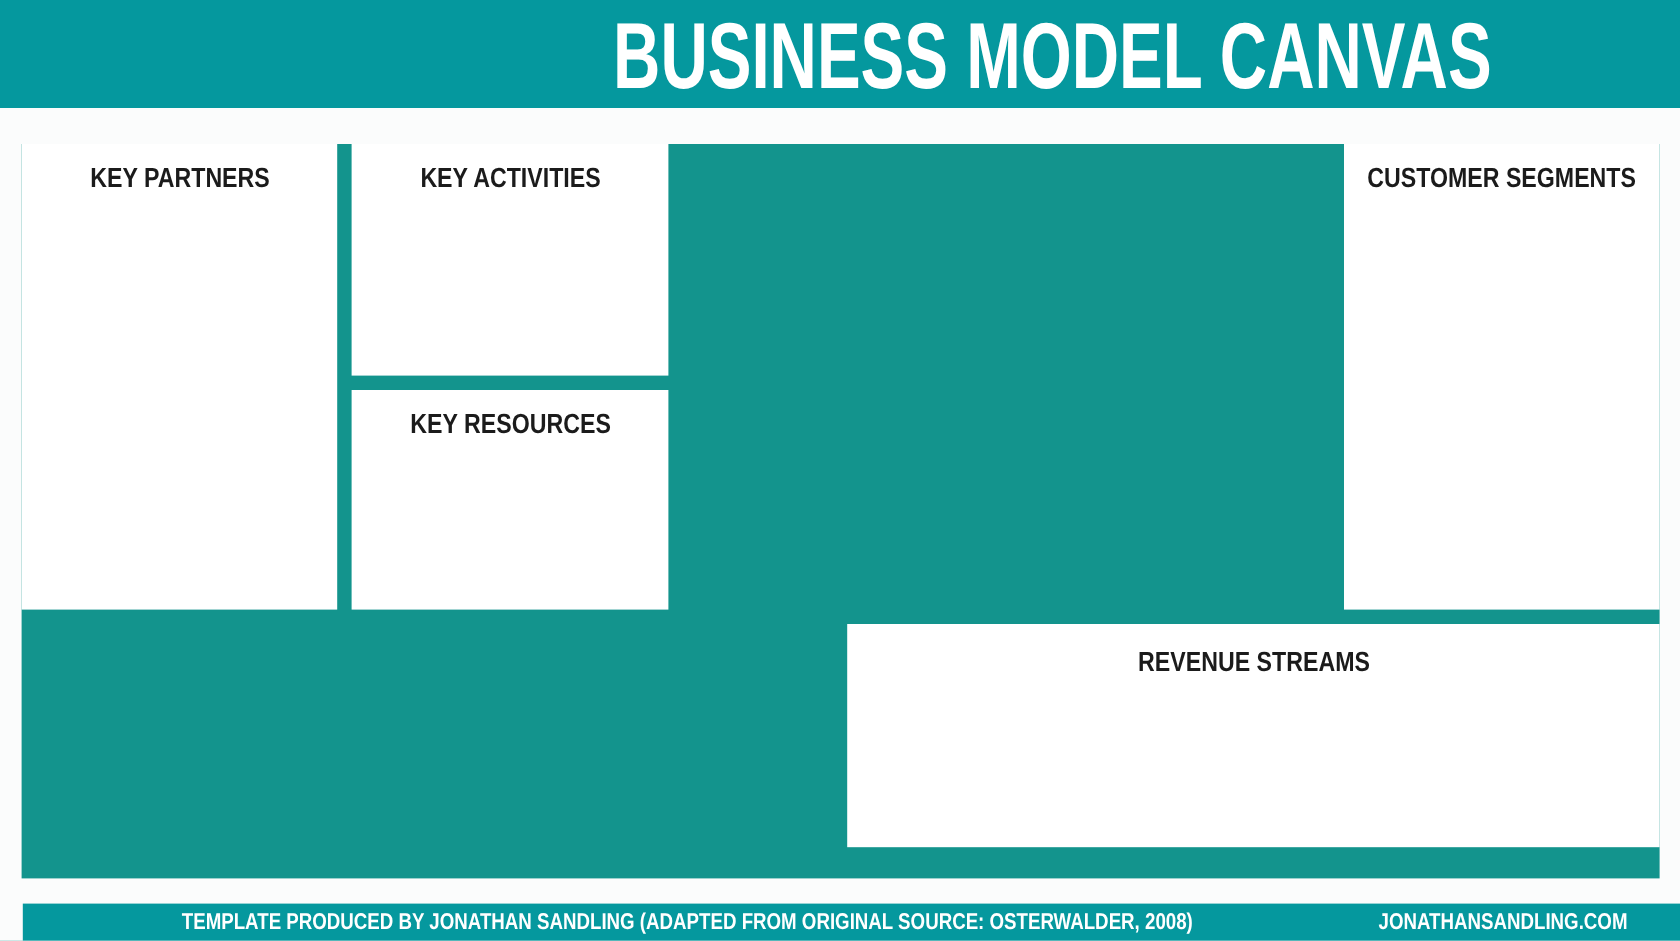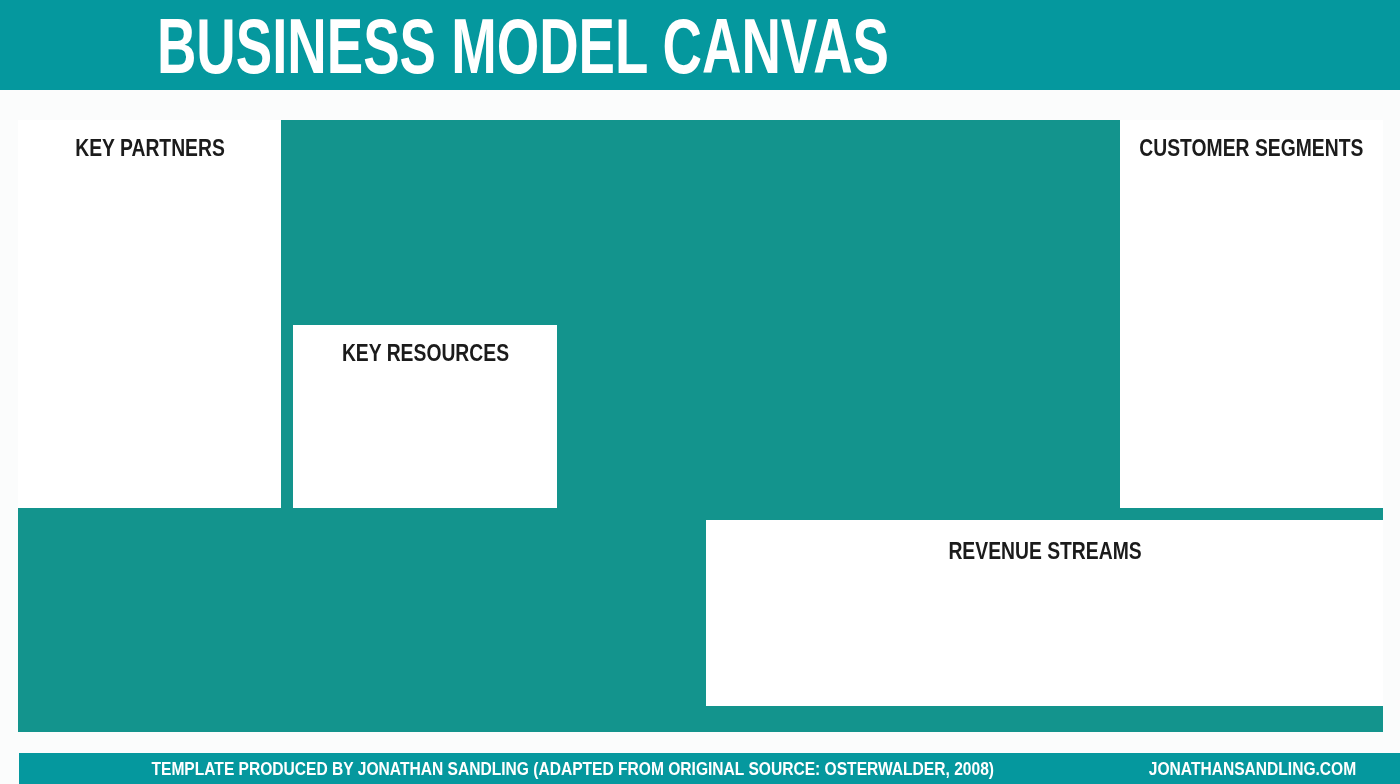--- a/index.html
+++ b/index.html
@@ -21,21 +21,21 @@
   .condensed{
     display:inline-block;
     transform-origin:center;
     white-space:nowrap;
     font-weight:bold;
   }
   
   .header-banner{
     position:absolute;left:0;top:0;width:1400px;height:90px;
     background:var(--header-teal);
-    display:flex;align-items:center;justify-content:flex-start;
+    display:flex;align-items:center;justify-content:flex-end;
   }
   .header-banner .title-text{
     color:var(--text-white);
     font-size:78px;
     line-height:1;
     transform:scaleX(0.70);
     letter-spacing:0px;
     padding-top:2px;
   }
   
@@ -90,20 +90,23 @@
 <body>
 
 <header class="header-banner">
   <h1 class="condensed title-text">BUSINESS MODEL CANVAS</h1>
 </header>
 
 <main class="canvas-grid">
   <section class="canvas-cell cell-key-partners">
     <span class="condensed cell-title">KEY PARTNERS</span>
   </section>
+  <section class="canvas-cell cell-key-activities">
+    <span class="condensed cell-title">KEY ACTIVITIES</span>
+  </section>
   <section class="canvas-cell cell-customer-segments">
     <span class="condensed cell-title">CUSTOMER SEGMENTS</span>
   </section>
   <section class="canvas-cell cell-key-resources">
     <span class="condensed cell-title">KEY RESOURCES</span>
   </section>
   <section class="canvas-cell cell-revenue-streams">
     <span class="condensed cell-title">REVENUE STREAMS</span>
   </section>
 </main>

